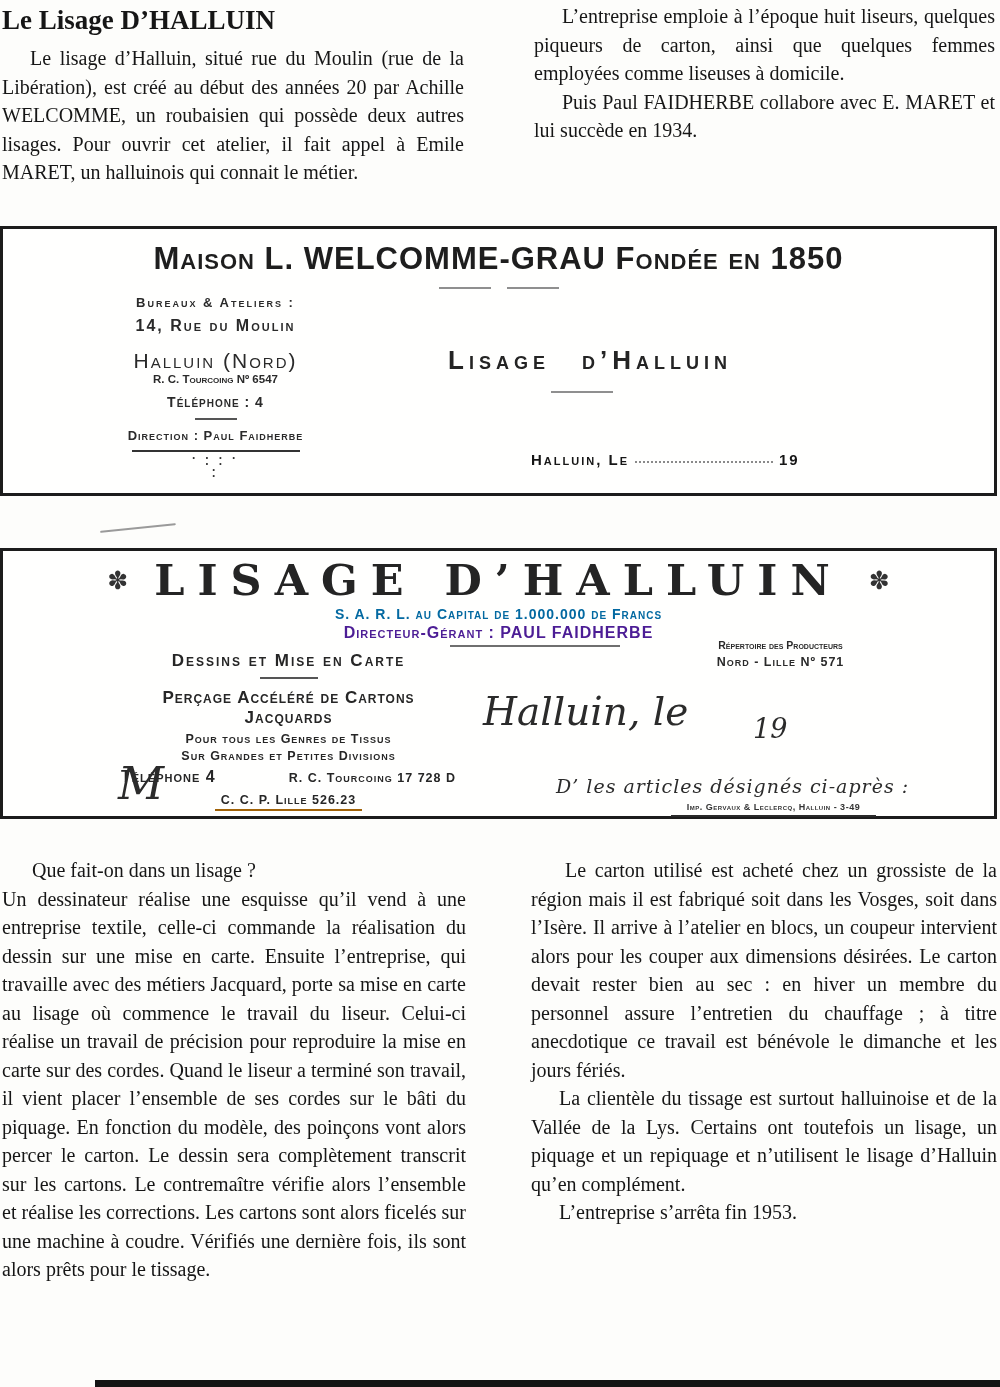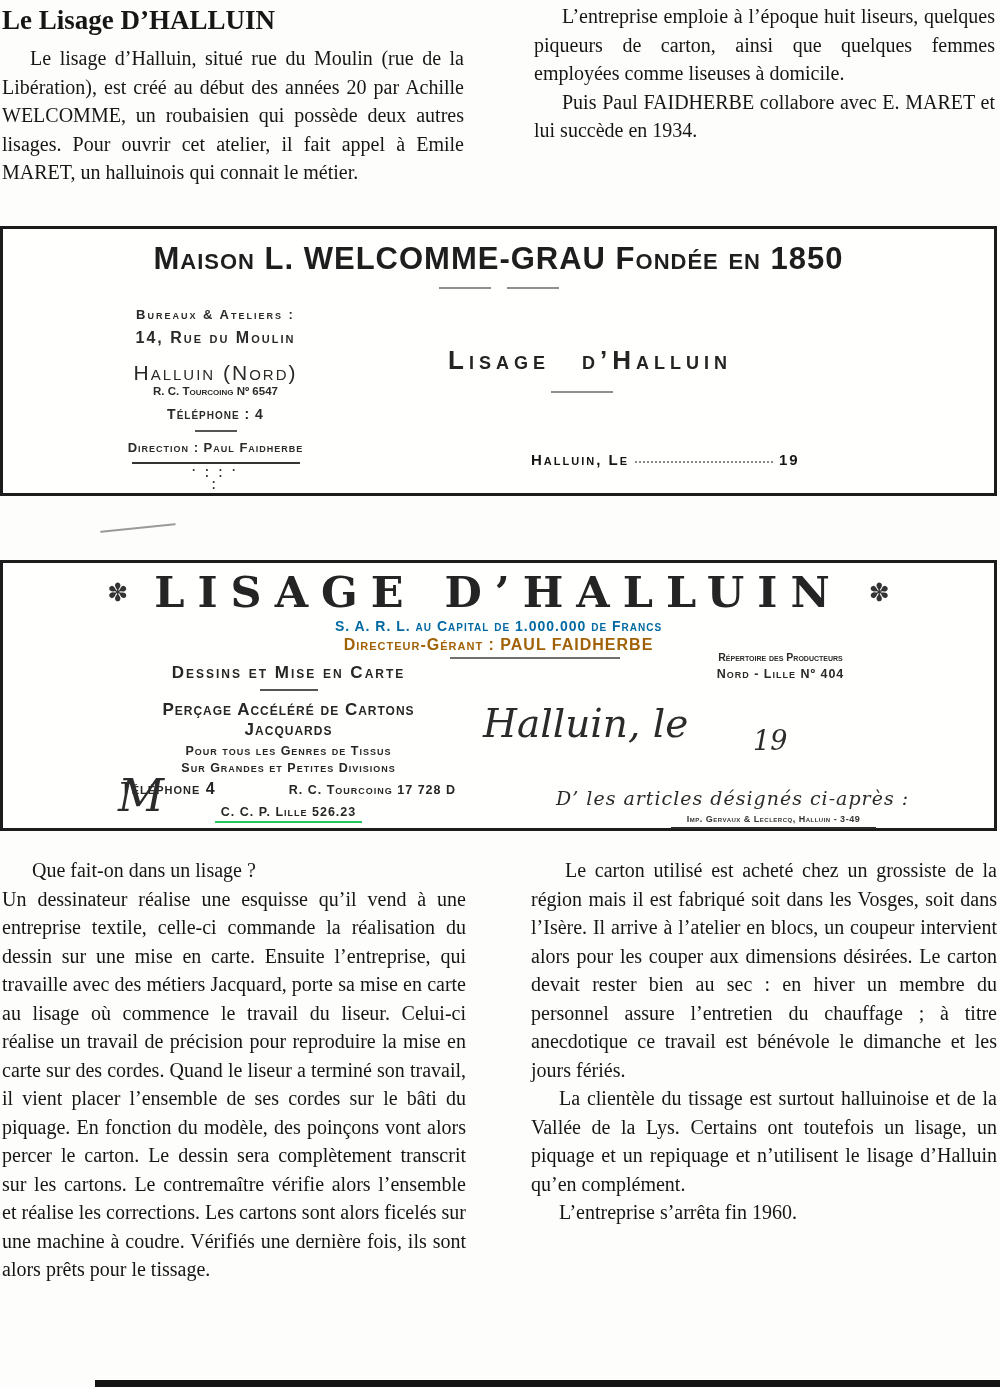--- a/index.html
+++ b/index.html
@@ -27,61 +27,61 @@
   .sc{font-variant:small-caps;}
   .ctr{text-align:center;}
   .abs{position:absolute;}
   
   #lh1{top:226px;height:264px;}
   .lh1-brand{
     width:100%;top:12px;font-size:31px;font-weight:bold;letter-spacing:1px;color:#1e1e1e;
   }
   .dash-divider{display:flex;justify-content:center;gap:16px;width:100%;top:58px;}
   .dash-divider span{width:52px;border-top:2px solid #8f8f8f;}
-  .lh1-left{left:110px;top:78px;width:205px;text-align:center;color:#2a2a2a;}
+  .lh1-left{left:110px;top:66px;width:205px;text-align:center;color:#2a2a2a;}
   .lh1-left .l1{font-size:13px;font-weight:bold;letter-spacing:2px;margin-bottom:7px;}
   .lh1-left .l2{font-size:16px;font-weight:bold;letter-spacing:2px;margin-bottom:14px;}
   .lh1-left .l3{font-size:21px;letter-spacing:2px;}
   .lh1-left .l4{font-size:11.5px;font-weight:bold;margin-bottom:9px;}
   .lh1-left .l5{font-size:14px;font-weight:bold;letter-spacing:1px;}
   .mini-divider{width:42px;margin:8px auto;border-top:2px solid #555;}
   .lh1-left .l6{font-size:13px;font-weight:bold;letter-spacing:1px;}
   .dir-rule{width:168px;margin:7px auto 3px auto;border-top:2px solid #333;}
   .dot-ornament{font-size:12px;font-weight:bold;line-height:6px;letter-spacing:3px;color:#333;}
   .lh1-title{
     left:445px;top:116px;font-size:26px;letter-spacing:5px;word-spacing:20px;
     font-weight:bold;color:#242424;
   }
   .lh1-title-divider{left:548px;top:162px;width:62px;border-top:2px solid #8f8f8f;}
   .lh1-dateline{left:528px;top:222px;font-size:15px;font-weight:bold;letter-spacing:2px;white-space:nowrap;}
   .dotted-fill{display:inline-block;width:138px;border-bottom:2px dotted #8a8a8a;vertical-align:baseline;margin:0 6px 2px 6px;}
   
-  #lh2{top:560px;height:265px;}
+  #lh2{top:548px;height:265px;}
   .lh2-header{width:100%;top:4px;white-space:nowrap;}
   .lh2-title{
     font-family:"DejaVu Serif", serif;font-size:43px;font-weight:bold;
     letter-spacing:13px;color:#242424;vertical-align:middle;
   }
   .fleuron{font-size:25px;color:#333;vertical-align:middle;margin:0 26px;}
   .lh2-sub1{width:100%;top:55px;font-size:14px;font-weight:bold;letter-spacing:1px;color:#0369a1;}
-  .lh2-sub2{width:100%;top:73px;font-size:16px;font-weight:bold;letter-spacing:1px;color:#a16207;}
+  .lh2-sub2{width:100%;top:73px;font-size:16px;font-weight:bold;letter-spacing:1px;color:#4c1d95;}
   .lh2-sub-divider{left:447px;top:94px;width:170px;border-top:2px solid #6f6f6f;}
   .lh2-registry{left:695px;top:88px;width:165px;text-align:center;color:#2a2a2a;}
   .lh2-registry .r1{font-size:10.5px;font-weight:bold;margin-bottom:4px;}
   .lh2-registry .r2{font-size:12.5px;font-weight:bold;letter-spacing:1px;}
   .lh2-services{left:118px;top:100px;width:335px;text-align:center;color:#262626;}
   .lh2-services .s1{font-size:17px;font-weight:bold;letter-spacing:2px;}
   .s1-divider{width:58px;margin:6px auto 9px auto;border-top:2px solid #555;}
   .lh2-services .s2{font-size:17px;font-weight:bold;letter-spacing:1px;margin-bottom:4px;}
   .lh2-services .s3,.lh2-services .s4{font-size:12.5px;font-weight:bold;letter-spacing:1px;margin-bottom:3px;}
   .tel-row{display:flex;justify-content:space-between;align-items:baseline;margin-top:5px;gap:28px;}
   .tel-row .phone{font-size:16px;font-weight:bold;letter-spacing:1px;}
   .tel-row .rc{font-size:12.5px;font-weight:bold;letter-spacing:1px;}
   .ccp{display:inline-block;margin-top:7px;font-size:12.5px;font-weight:bold;letter-spacing:1px;
-       border-bottom:2px solid #22c55e;padding:0 6px 2px 6px;}
+       border-bottom:2px solid #a16207;padding:0 6px 2px 6px;}
   .script{font-family:"DejaVu Serif", serif;font-style:italic;color:#2b2b2b;}
   .lh2-dateline{left:480px;top:138px;font-size:39px;}
   .lh2-year{left:750px;top:162px;font-size:27px;}
   .lh2-monogram{left:115px;top:206px;font-size:45px;}
   .lh2-scriptline{left:553px;top:224px;font-size:19px;letter-spacing:1px;}
   .lh2-imprint{left:668px;top:251px;width:205px;text-align:center;
     font-size:9px;font-weight:bold;letter-spacing:0.5px;color:#333;
     border-bottom:2px solid #2a2a2a;padding-bottom:3px;}
   
   .pencil-mark{position:absolute;left:100px;top:527px;width:76px;height:2px;
@@ -138,21 +138,21 @@
 <div id="lh2" class="lh-box">
   <div class="abs ctr lh2-header">
     <span class="fleuron">✽</span><span class="lh2-title">LISAGE D’HALLUIN</span><span class="fleuron">✽</span>
   </div>
   <div class="abs ctr sans sc lh2-sub1">S. A. R. L. au Capital de 1.000.000 de Francs</div>
   <div class="abs ctr sans sc lh2-sub2">Directeur-Gérant : PAUL FAIDHERBE</div>
   <div class="abs lh2-sub-divider"></div>
 
   <div class="abs sans sc lh2-registry">
     <div class="r1">Répertoire des Producteurs</div>
-    <div class="r2">Nord - Lille Nº 404</div>
+    <div class="r2">Nord - Lille Nº 571</div>
   </div>
 
   <div class="abs sans sc lh2-services">
     <div class="s1">Dessins et Mise en Carte</div>
     <div class="s1-divider"></div>
     <div class="s2">Perçage Accéléré de Cartons Jacquards</div>
     <div class="s3">Pour tous les Genres de Tissus</div>
     <div class="s4">Sur Grandes et Petites Divisions</div>
     <div class="tel-row">
       <span class="phone">Téléphone 4</span>
@@ -169,16 +169,16 @@
 </div>
 
 <div class="col" style="left:2px;top:856px;width:464px;">
   <p class="indent" style="text-indent:30px;">Que fait-on dans un lisage ?</p>
   <p>Un dessinateur réalise une esquisse qu’il vend à une entreprise textile, celle-ci commande la réalisation du dessin sur une mise en carte. Ensuite l’entreprise, qui travaille avec des métiers Jacquard, porte sa mise en carte au lisage où commence le travail du liseur. Celui-ci réalise un travail de précision pour reproduire la mise en carte sur des cordes. Quand le liseur a terminé son travail, il vient placer l’ensemble de ses cordes sur le bâti du piquage. En fonction du modèle, des poinçons vont alors percer le carton. Le dessin sera complètement transcrit sur les cartons. Le contremaître vérifie alors l’ensemble et réalise les corrections. Les cartons sont alors ficelés sur une machine à coudre. Vérifiés une dernière fois, ils sont alors prêts pour le tissage.</p>
 </div>
 
 <div class="col" style="left:531px;top:856px;width:466px;">
   <p class="indent-lg">Le carton utilisé est acheté chez un grossiste de la région mais il est fabriqué soit dans les Vosges, soit dans l’Isère. Il arrive à l’atelier en blocs, un coupeur intervient alors pour les couper aux dimensions désirées. Le carton devait rester bien au sec : en hiver un membre du personnel assure l’entretien du chauffage ; à titre anecdotique ce travail est bénévole le dimanche et les jours fériés.</p>
   <p class="indent">La clientèle du tissage est surtout halluinoise et de la Vallée de la Lys. Certains ont toutefois un lisage, un piquage et un repiquage et n’utilisent le lisage d’Halluin qu’en complément.</p>
-  <p class="indent">L’entreprise s’arrêta fin 1960.</p>
+  <p class="indent">L’entreprise s’arrêta fin 1953.</p>
 </div>
 
 <div class="bottom-bar"></div>
 
 </body></html>

